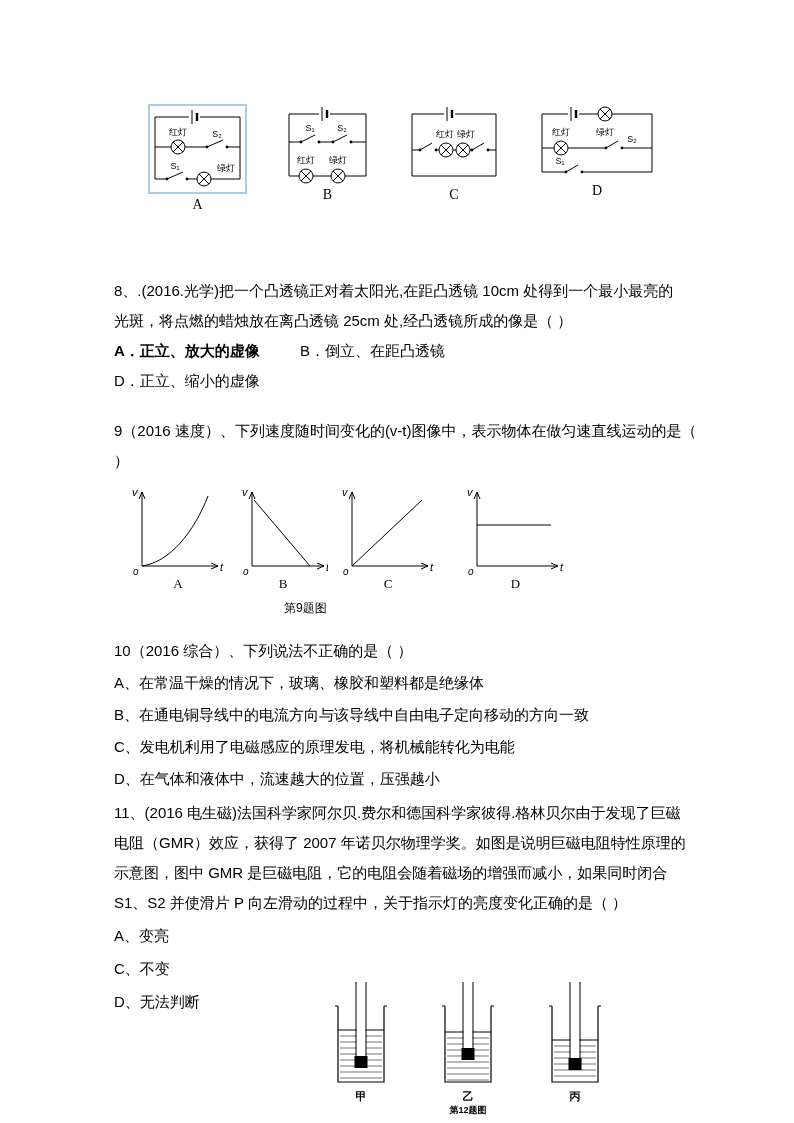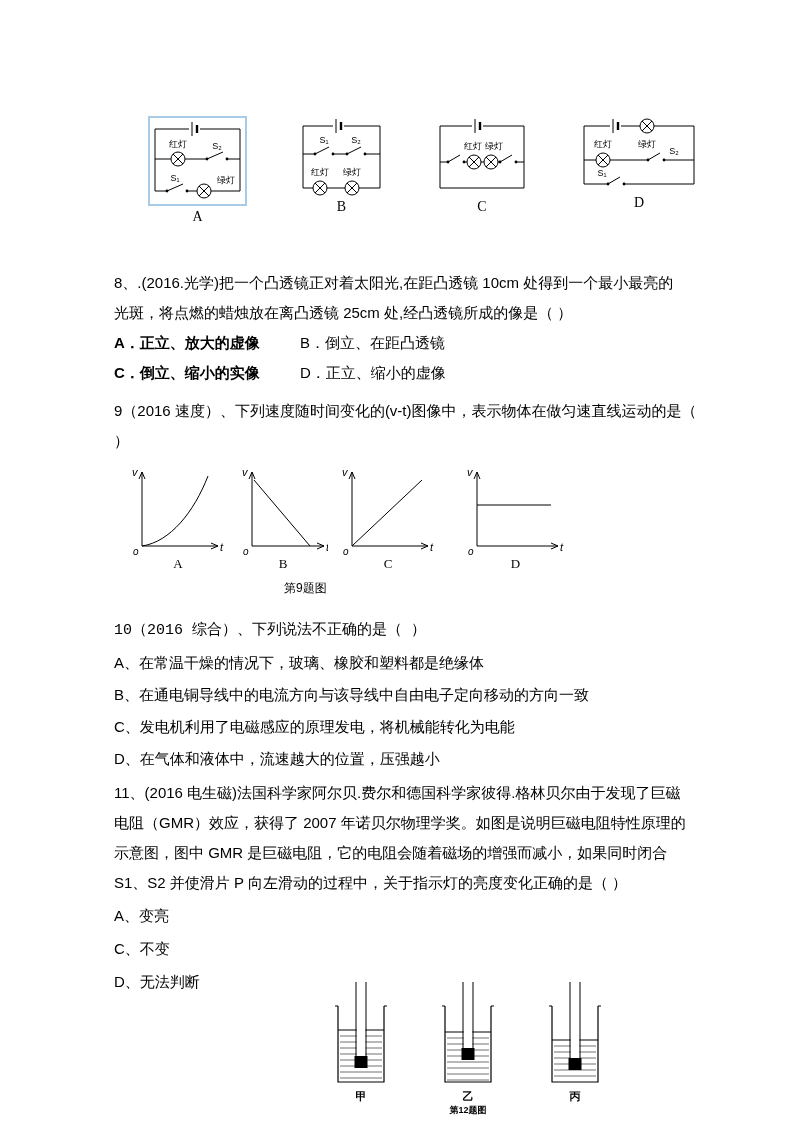--- a/index.html
+++ b/index.html
@@ -2,35 +2,35 @@
 <html><head>
 <meta charset="utf-8">
 <style>
   * { margin:0; padding:0; box-sizing:border-box; }
   html,body { background:#ffffff; }
   .page {
     position:relative; width:794px; height:1123px; background:#ffffff;
     font-family:"Liberation Sans", sans-serif; color:#000; overflow:hidden;
   }
   
-  .circuits-row { position:absolute; top:116px; left:148px; display:flex; align-items:flex-start; gap:52px; }
+  .circuits-row { position:absolute; top:104px; left:148px; display:flex; align-items:flex-start; gap:38px; }
   .circuit { display:flex; flex-direction:column; align-items:center; }
   .frame-a { border:2px solid #a8cbe8; padding:1px; background:#fff; }
   .circuit-label { margin-top:3px; font-family:"Liberation Serif", serif; font-size:14px; line-height:16px; }
   
-  .content { position:absolute; top:268px; left:114px; width:572px; font-size:15px; line-height:30px; }
+  .content { position:absolute; top:276px; left:114px; width:572px; font-size:15px; line-height:30px; }
   .q8-opts { display:flex; }
   .q8-opts .first { width:186px;font-weight:bold; }
-  .q9-line1 { margin-top:8px; white-space:nowrap;text-align:center; }
+  .q9-line1 { margin-top:20px; white-space:nowrap;text-align:center; }
   .graphs-row { display:flex; gap:10px; margin-left:14px; margin-top:4px; }
   .graph { display:flex; flex-direction:column; align-items:center; }
   .graph-d { margin-left:15px; }
   .graph-label { font-family:"Liberation Serif", serif; font-size:13px; line-height:16px; }
   .fig-caption9 { display:inline-block; margin-left:170px; margin-top:2px; font-size:12px; line-height:14px;text-align:right; }
-  .q10-text { margin-top:14px;font-family:Liberation Mono, monospace; }
+  .q10-text { margin-top:14px; }
   .opt-line { margin-top:2px; }
   .q11-text { margin-top:4px; }
   .q11-opts .opt-line { margin-top:3px; }
   
   .beakers-block { position:absolute; left:330px; top:980px; width:276px; }
   .beakers { display:flex; gap:45px; }
   .beaker { display:flex; flex-direction:column; align-items:center; }
   .beaker-label { font-size:11px; font-weight:bold; line-height:13px; }
   .fig-caption12 { text-align:center; font-size:9px; font-weight:bold; margin-top:1px; }
   svg text { font-family:"Liberation Sans", sans-serif; }
@@ -159,21 +159,20 @@
   </div>
 
   <div class="content">
 
     <div>8、.(2016.光学)把一个凸透镜正对着太阳光,在距凸透镜 10cm 处得到一个最小最亮的光斑，将点燃的蜡烛放在离凸透镜 25cm 处,经凸透镜所成的像是（    ）</div>
     <div class="q8-opts">
       <span class="first">A．正立、放大的虚像</span>
       <span>B．倒立、在距凸透镜</span>
     </div>
     <div class="q8-opts">
-      <span class="first">C．倒立、缩小的实像</span>
       <span>D．正立、缩小的虚像</span>
     </div>
 
     <div class="q9-line1">9（2016 速度）、下列速度随时间变化的(v-t)图像中，表示物体在做匀速直线运动的是（</div>
     <div>）</div>
 
     
     <div class="graphs-row">
 
       <div class="graph">

